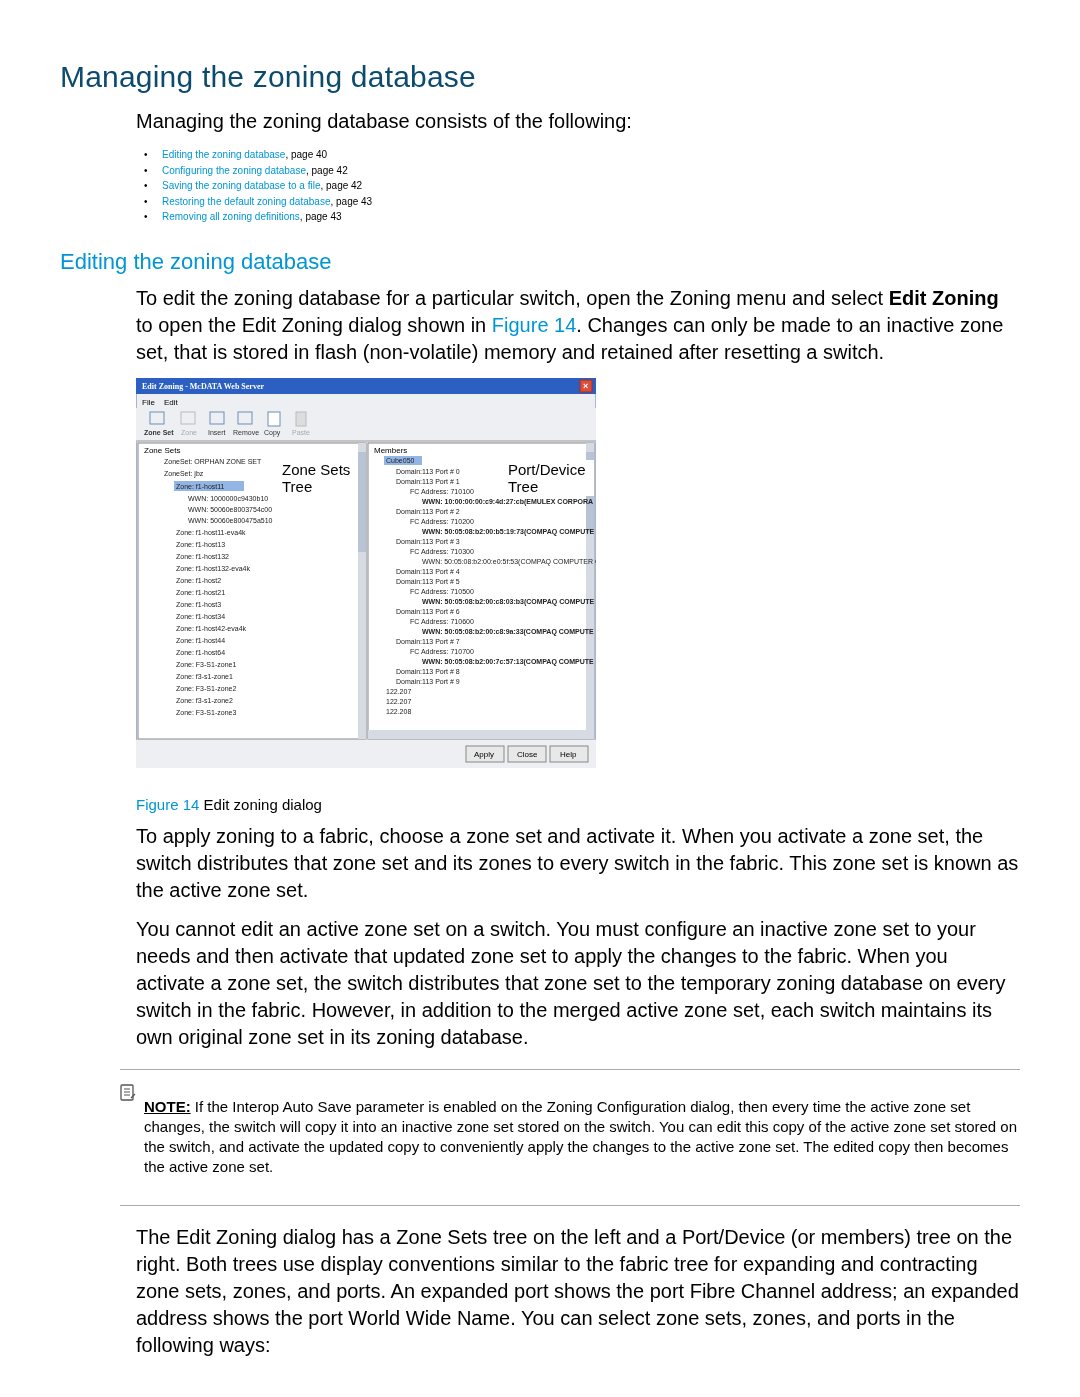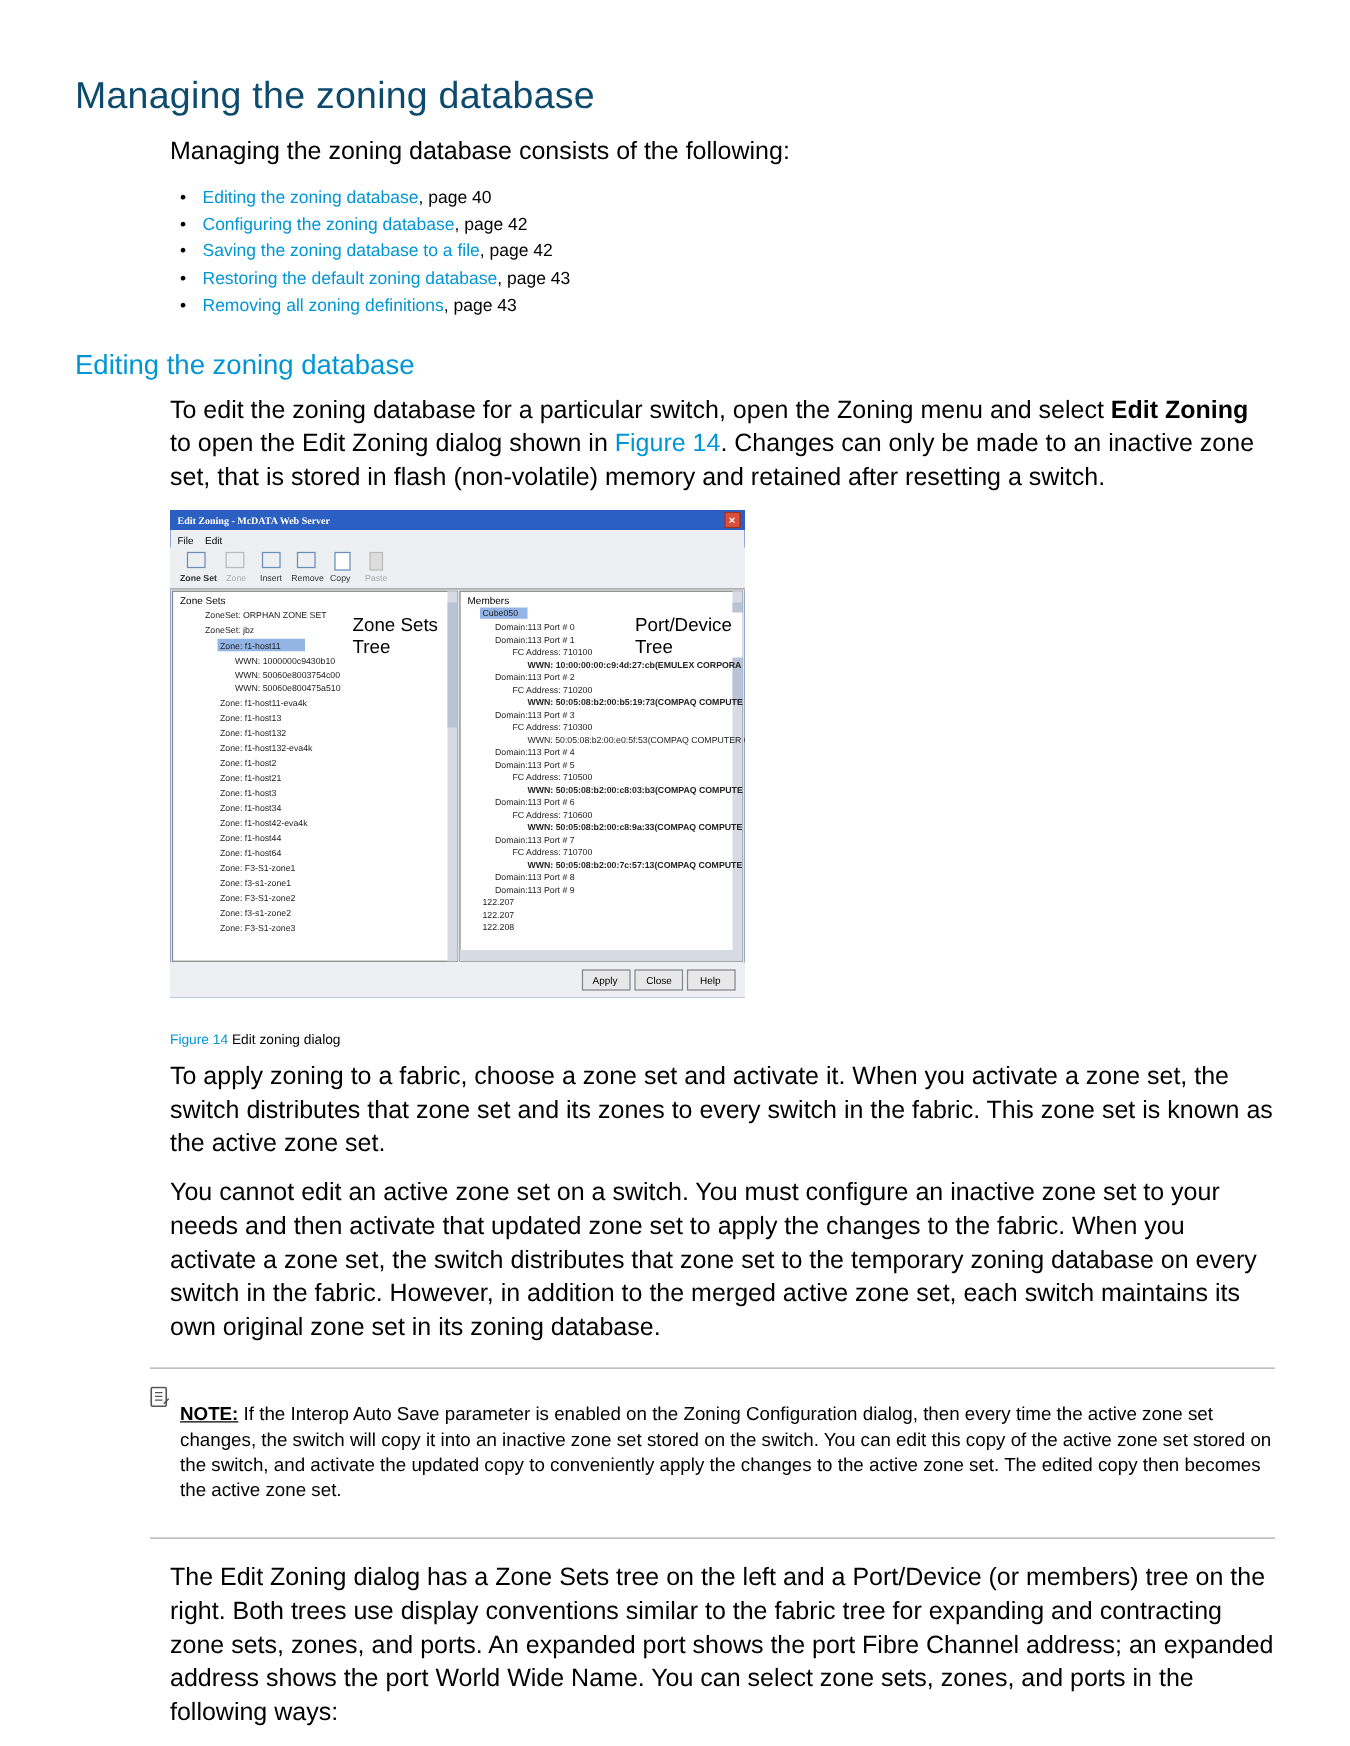--- a/index.html
+++ b/index.html
@@ -35,41 +35,41 @@
     color: #000;
     font-family: "Arial", "Helvetica Neue", sans-serif;
     font-weight: 300;
   }
   ul.links {
     margin: 0 0 12px 76px;
     padding-left: 26px;
     list-style: none;
   }
   ul.links li {
-    font-size: 14px;
+    font-size: 10px;
     line-height: 1.55;
     position: relative;
     font-weight: 300;
   }
   ul.links li::before {
     content: "•";
     position: absolute;
     left: -18px;
     color: #000;
   }
   .link { color: #0096D6; }
   .bold { font-weight: 700; }
   .figure-wrap {
     margin: 10px 0 0 76px;
     width: 368px;
   }
   .figure-wrap svg { display: block; }
   .fig-caption {
     margin: 28px 0 10px 76px;
-    font-size: 11px;
+    font-size: 15px;
     font-weight: 300;
   }
   .fig-caption .fig-label { color: #0096D6; }
   .note-block {
     margin: 18px 0 18px 60px;
     padding: 12px 0;
     border-top: 1px solid #aaa;
     border-bottom: 1px solid #aaa;
   }
   .note-block .note-inner {

